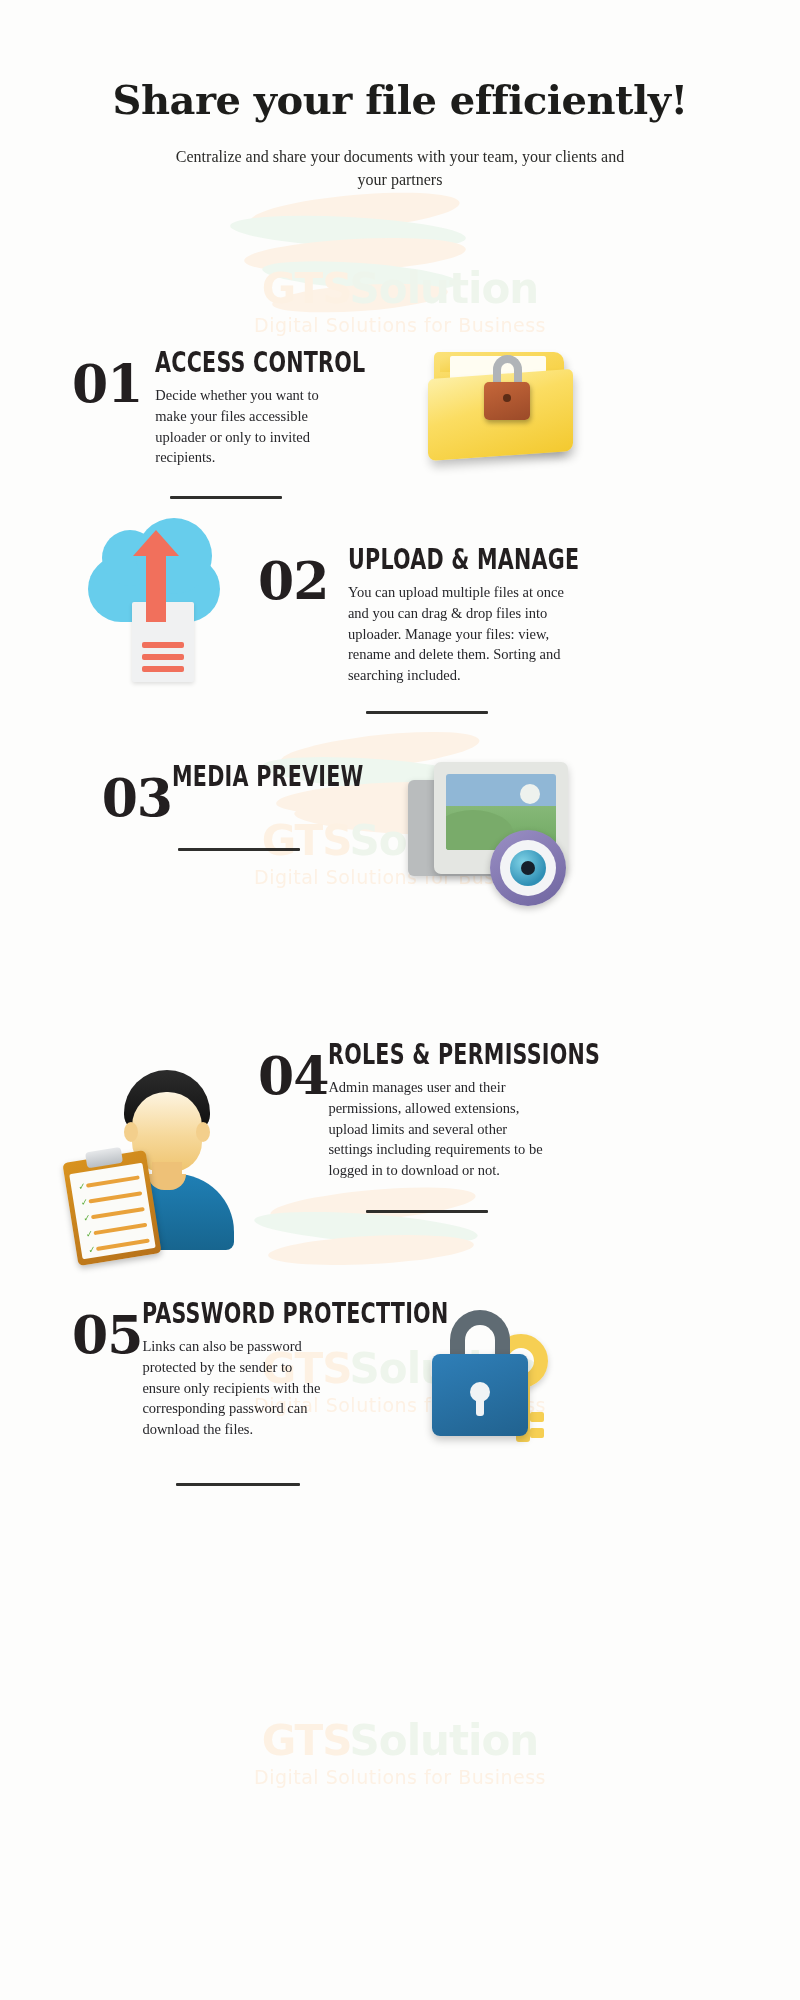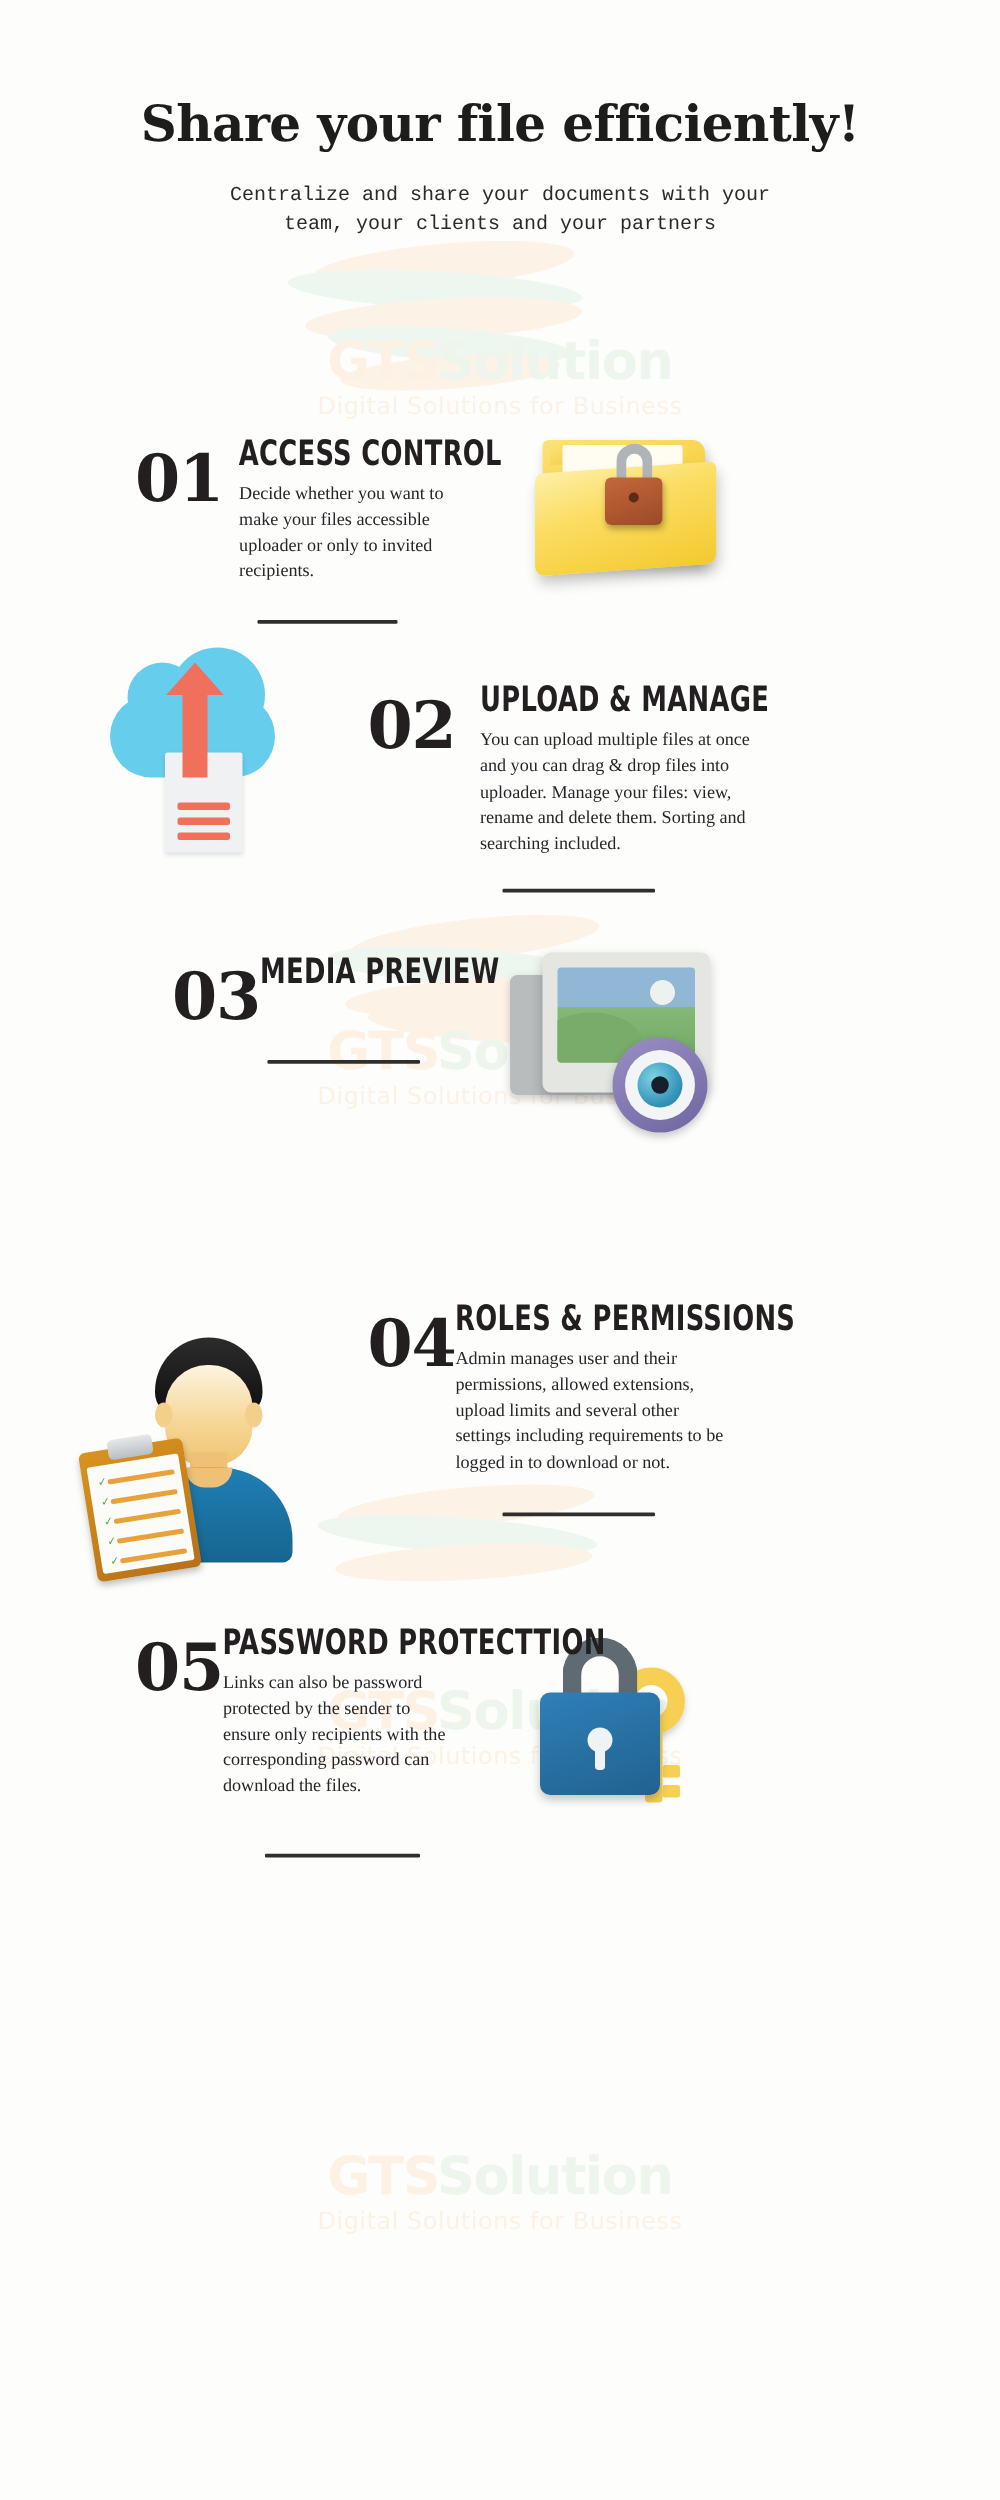--- a/index.html
+++ b/index.html
@@ -73,35 +73,34 @@
   }
   .headline {
     font-family: "DejaVu Serif", serif;
     font-size: 40px;
     font-weight: 700;
     color: #1d1d1b;
     margin-top: 16px;
     letter-spacing: -0.5px;
   }
   .subhead {
-    font-family: Liberation Mono, monospace;
+    font-family: Liberation Serif, serif;
     font-size: 16px;
     color: #2a2a28;
     line-height: 1.45;
     margin-top: 22px;
     width: 470px;
     margin-left: auto;
     margin-right: auto;
   }
 
   
   .step {
     position: absolute;
     z-index: 4;
-    margin-left: 36px;
   }
   .step-num {
     font-family: "DejaVu Serif", serif;
     font-weight: 700;
     font-size: 52px;
     color: #231f20;
     line-height: 1;
     letter-spacing: -1px;
   }
   .step-title {

